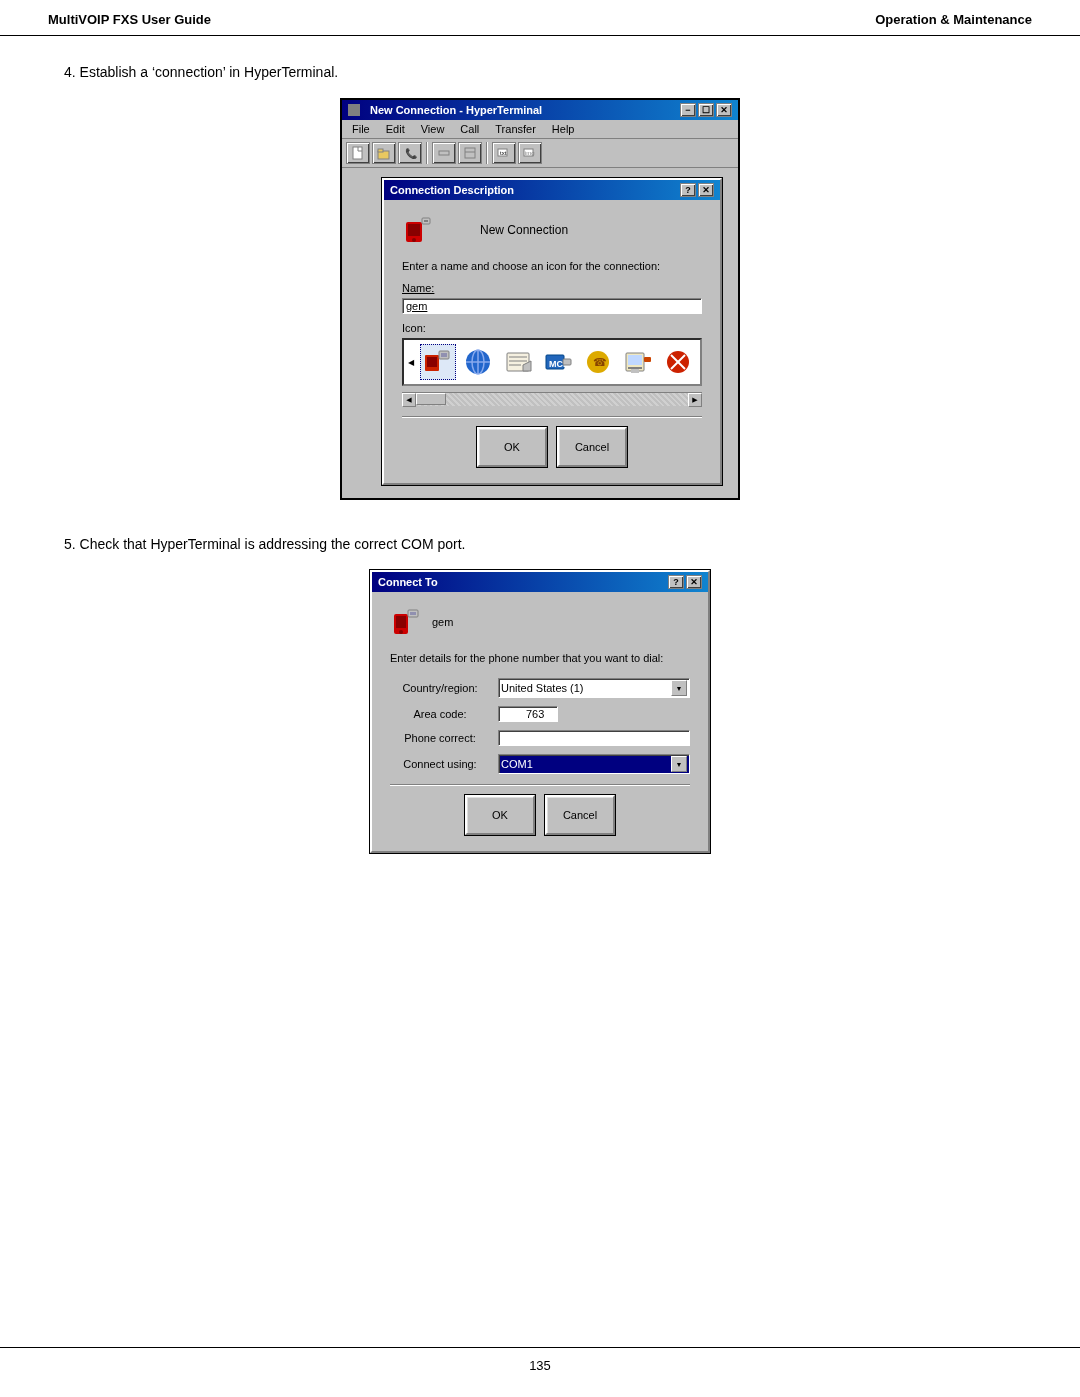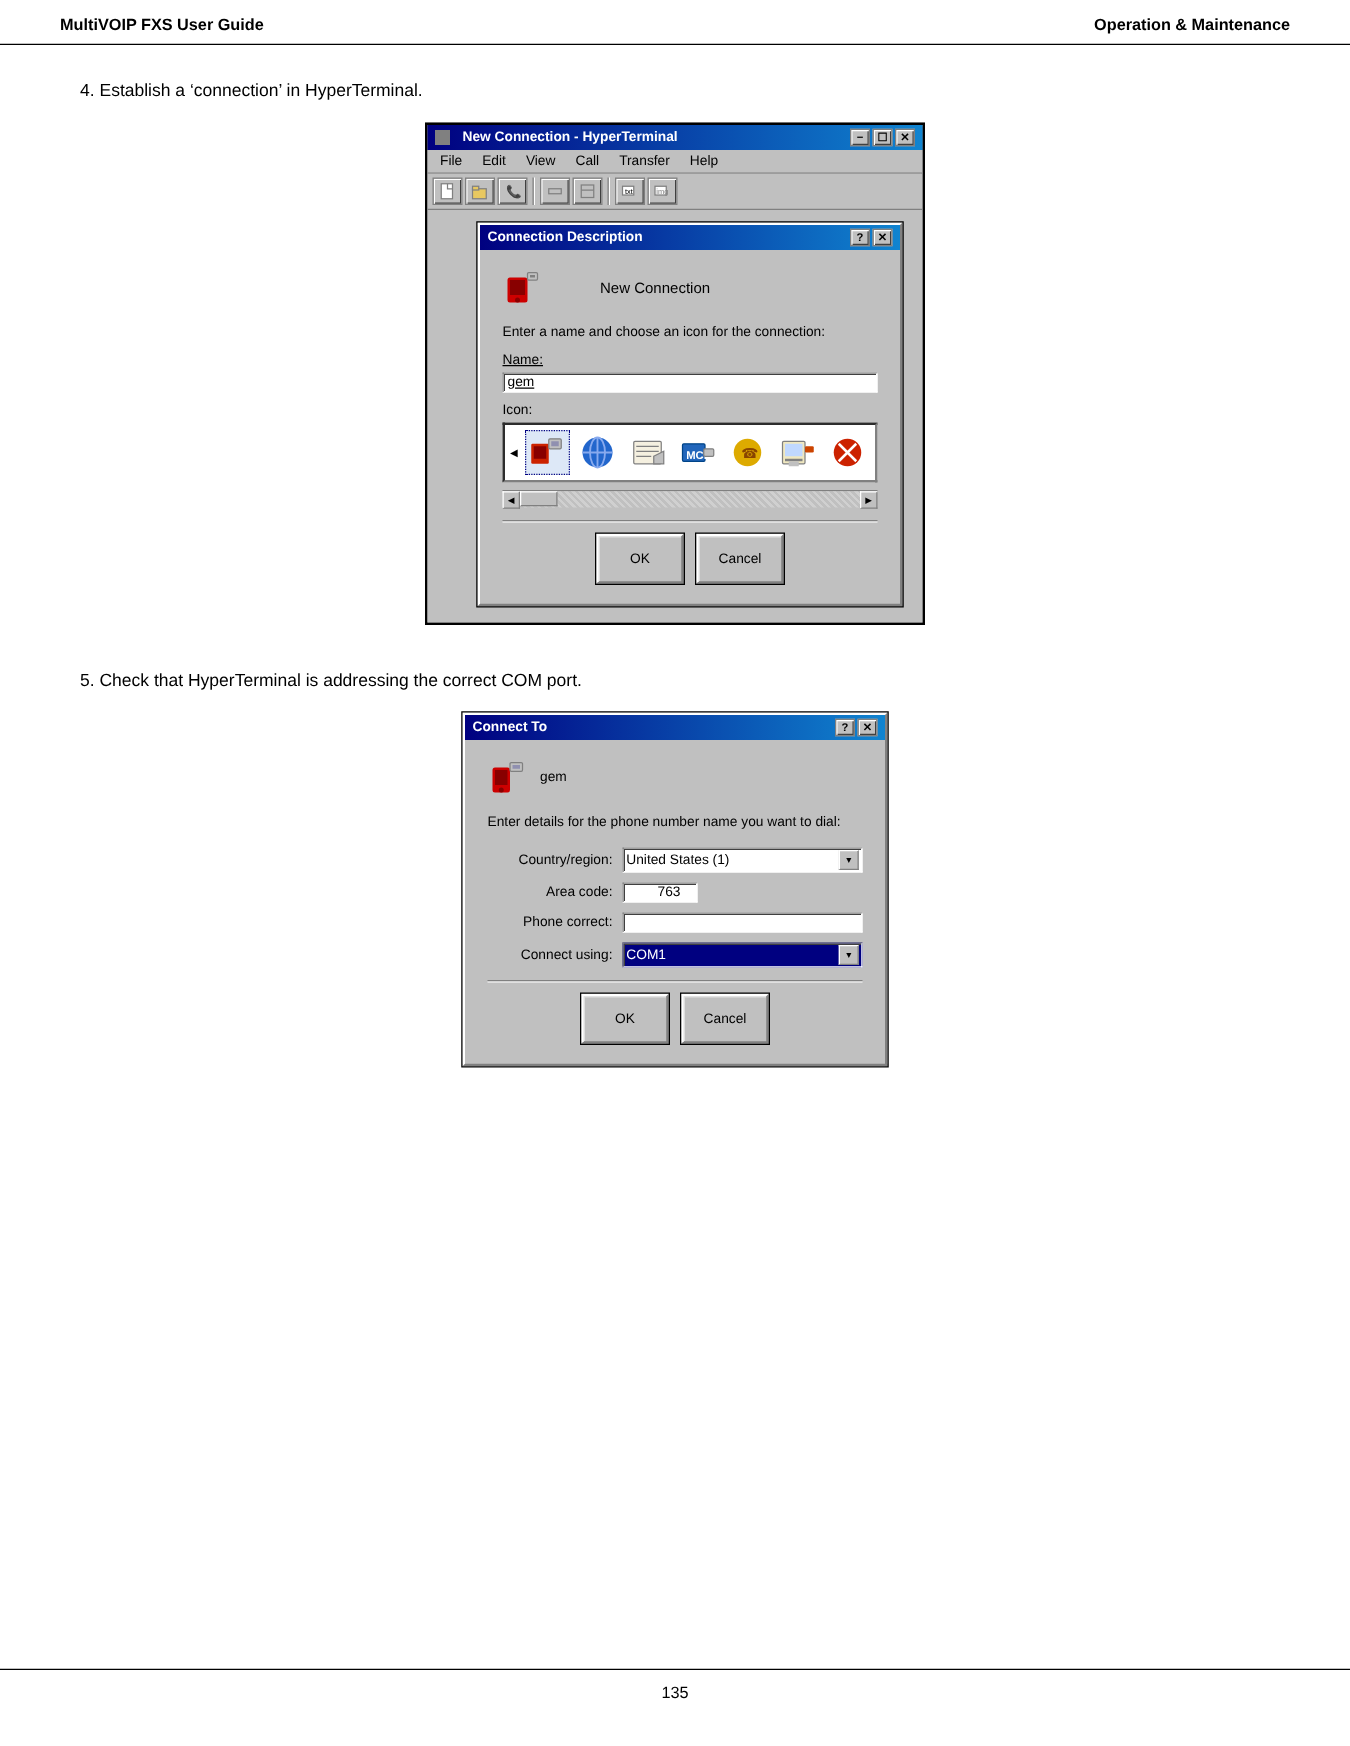--- a/index.html
+++ b/index.html
@@ -19,21 +19,21 @@
       justify-content: space-between;
       padding: 12px 48px 8px 48px;
       border-bottom: 1.5px solid #000;
     }
     .header-left { font-weight: bold; font-size: 13px; }
     .header-right { font-weight: bold; font-size: 13px; }
 
     
     .page-footer {
       position: absolute;
-      bottom: 36px;
+      bottom: 24px;
       width: 100%;
       text-align: center;
       border-top: 1.5px solid #000;
       padding-top: 10px;
       font-size: 13px;
     }
 
     
     .content {
       padding: 28px 64px 80px 64px;
@@ -308,21 +308,21 @@
     
     .form-row {
       display: flex;
       align-items: center;
       margin-bottom: 8px;
       gap: 8px;
     }
     .form-label {
       font-size: 11px;
       min-width: 100px;
-      text-align: right;
+      text-align: center;
       flex-shrink: 0;
     }
     .form-field {
       flex: 1;
     }
 
     
     .win-select {
       display: flex;
       align-items: center;
@@ -624,21 +624,21 @@
             <svg viewBox="0 0 32 32" width="32" height="32">
               <rect x="4" y="8" width="14" height="20" rx="2" fill="#cc0000"></rect>
               <rect x="6" y="10" width="10" height="12" fill="#880000"></rect>
               <circle cx="11" cy="26" r="2" fill="#880000"></circle>
               <rect x="18" y="4" width="10" height="7" rx="1" fill="#c0c0c0" stroke="#808080"></rect>
               <rect x="20" y="6" width="6" height="3" fill="#9090b0"></rect>
             </svg>
           </div>
           <span style="font-size:11px;">gem</span>
         </div>
-        <div class="dialog-label" style="margin-bottom:14px;">Enter details for the phone number name you want to dial:</div>
+        <div class="dialog-label" style="margin-bottom:14px;">Enter details for the phone number that you want to dial:</div>
 
         <div class="form-row">
           <span class="form-label">Country/region:</span>
           <div class="win-select form-field">
             <span class="win-select-text">United States (1)</span>
             <div class="win-select-btn">▼</div>
           </div>
         </div>
 
         <div class="form-row">

